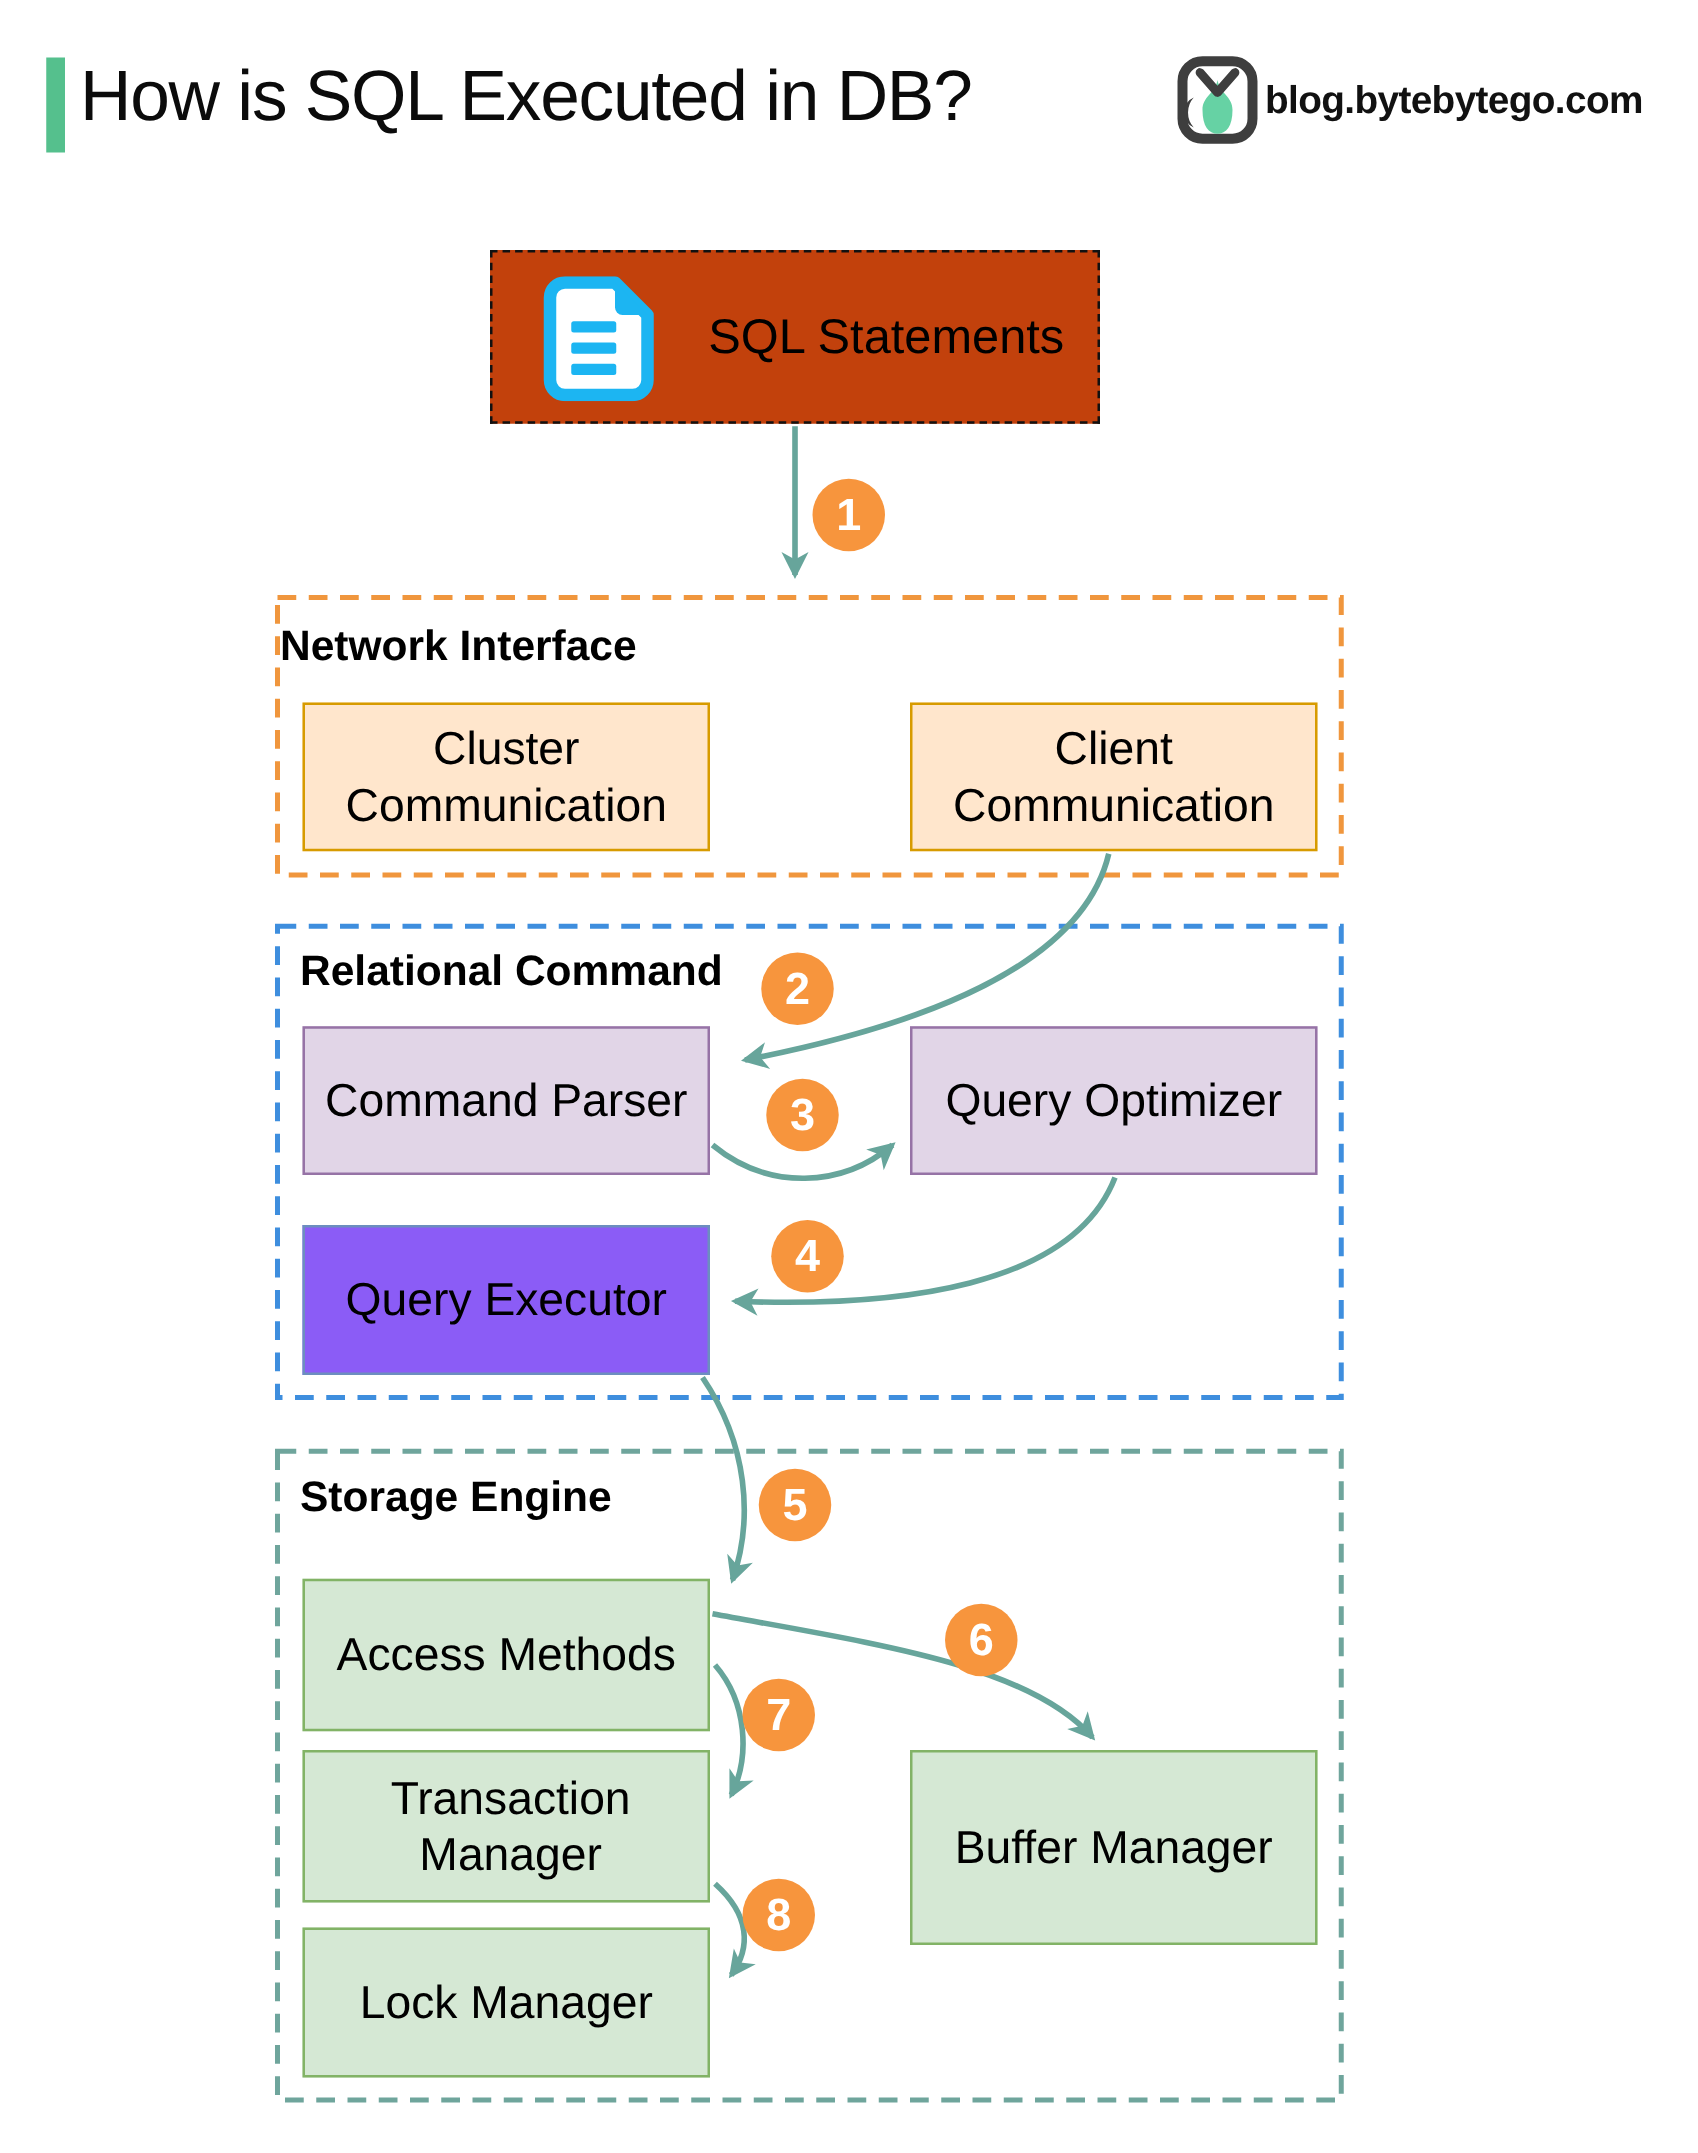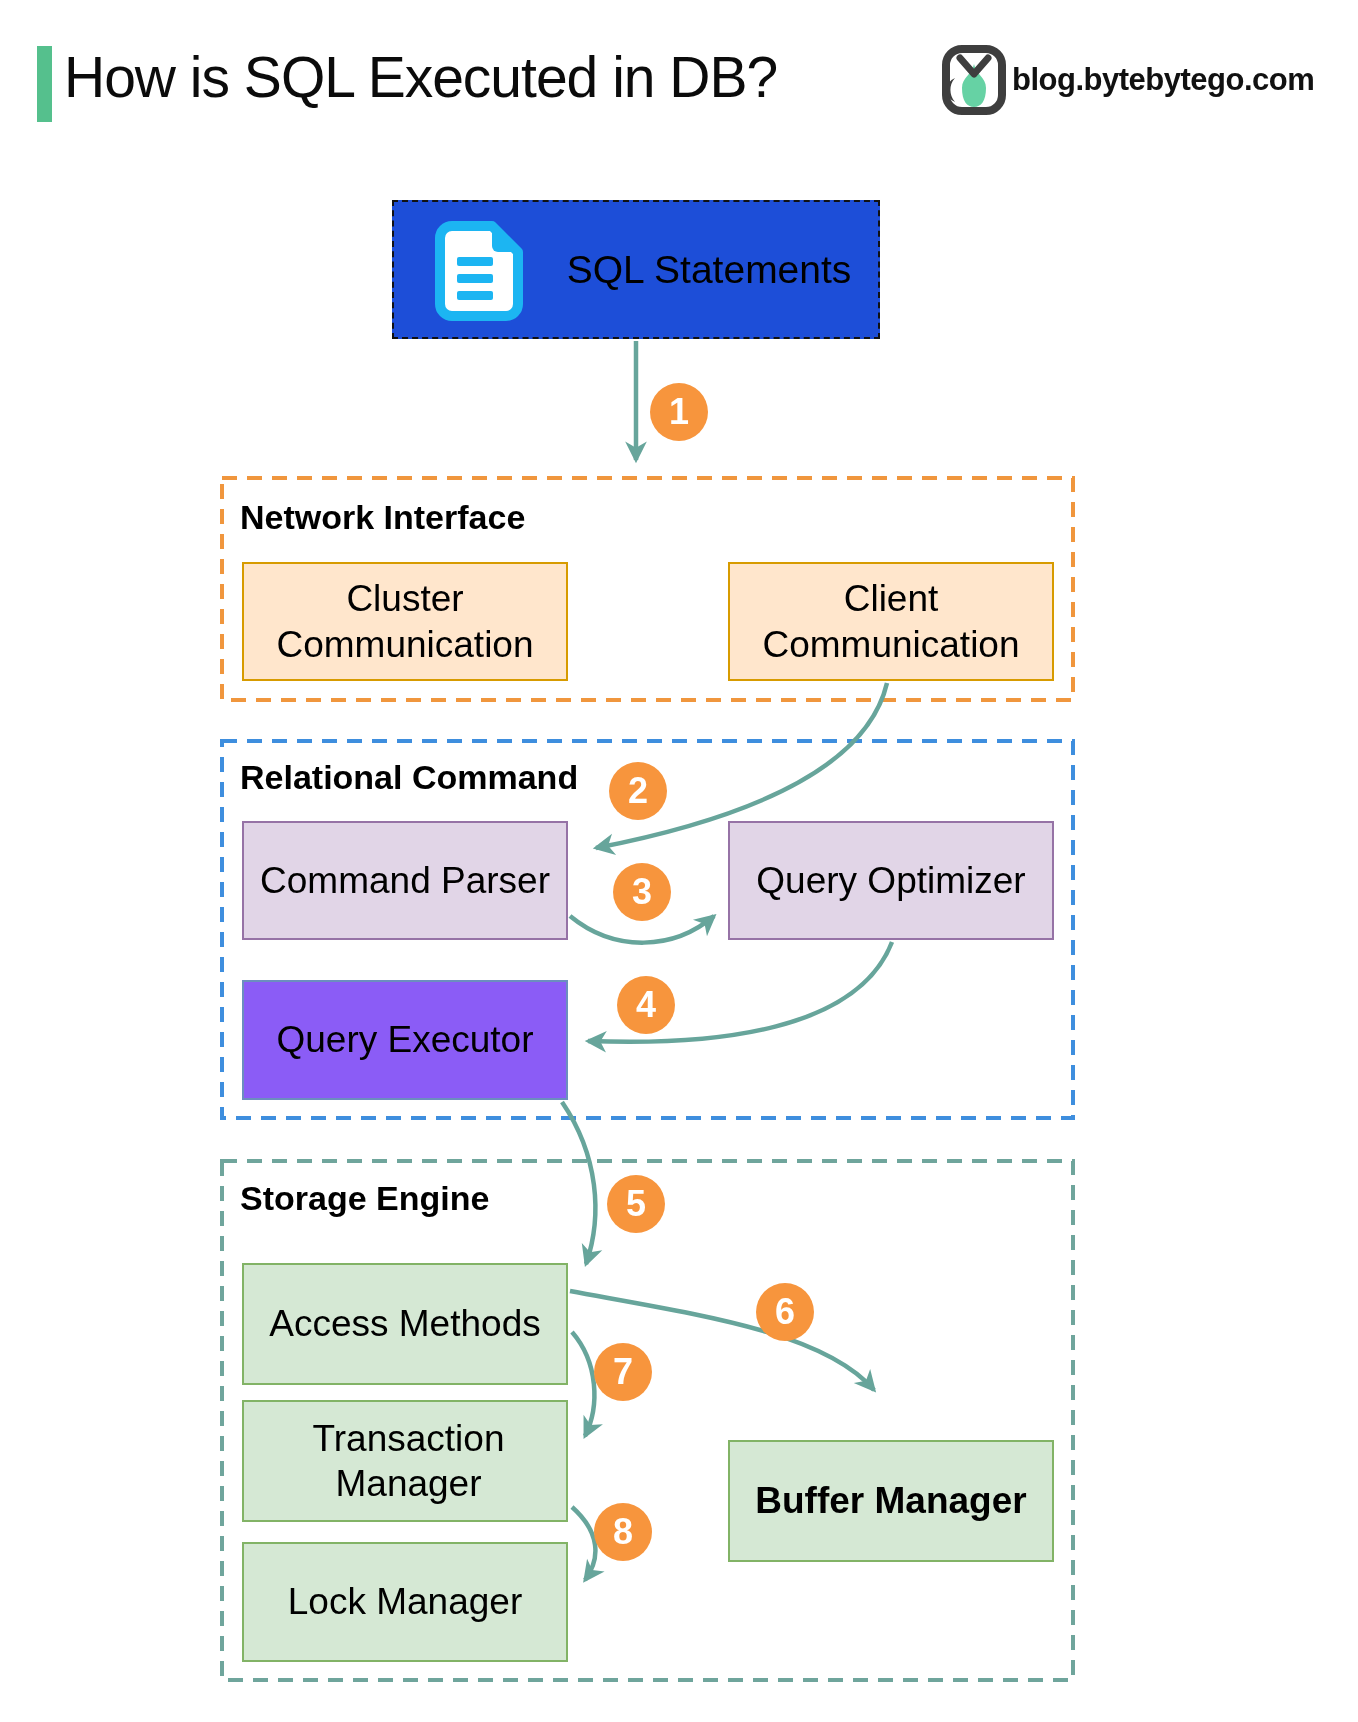--- a/index.html
+++ b/index.html
@@ -10,50 +10,50 @@
   
   .accent-bar { position:absolute; left:37px; top:46px; width:15px; height:76px; background:#55C08D; }
   .page-title { position:absolute; left:64px; top:44px; font-size:57px; font-weight:400;
     color:#0b0b0b; letter-spacing:-1px; white-space:nowrap; }
   .logo { position:absolute; left:941px; top:44px; width:66px; height:72px; }
   .site-label { position:absolute; left:1012px; top:62px; font-size:31px; font-weight:700;
     color:#111; letter-spacing:-0.5px; white-space:nowrap; }
 
   
   .sql-box { position:absolute; left:392px; top:200px; width:488px; height:139px;
-    border:2.5px dashed #111; background:#1d4ed8;text-align:right; }
+    border:2.5px dashed #111; background:#c2410c;text-align:right; }
   .sql-icon { position:absolute; left:36px; top:19px; width:96px; height:100px; }
   .sql-label { position:absolute; left:150px; top:0; width:330px; height:100%;
     display:flex; align-items:center; justify-content:center; font-size:39px; color:#000; }
 
   
   svg.overlay { position:absolute; left:0; top:0; width:1358px; height:1722px; }
 
   
   .group-label { position:absolute; font-size:34px; font-weight:700; color:#000; white-space:nowrap; }
-  .gl-network { left:240px; top:498px; }
+  .gl-network { left:224px; top:498px; }
   .gl-relational { left:240px; top:758px; }
   .gl-storage { left:240px; top:1179px; }
 
   
   .box { position:absolute; width:326px; display:flex; align-items:center; justify-content:center;
     text-align:center; font-size:37px; color:#000; line-height:1.22; padding:0 8px; }
   .box.orange { background:#FFE6CC; border:2px solid #D79B00; }
   .box.purple { background:#E1D5E7; border:2px solid #9673A6; }
   .box.blue   { background:#8b5cf6; border:2px solid #6C8EBF; }
   .box.green  { background:#D5E8D4; border:2px solid #82B366; }
 
   .b-cluster  { left:242px; top:562px; height:119px; }
   .b-client   { left:728px; top:562px; height:119px; }
   .b-parser   { left:242px; top:821px; height:119px; }
   .b-optimizer{ left:728px; top:821px; height:119px; }
   .b-executor { left:242px; top:980px; height:120px; }
   .b-access   { left:242px; top:1263px; height:122px; }
   .b-transact { left:242px; top:1400px; height:122px;padding-left:15px; }
-  .b-buffer   { left:728px; top:1440px; height:122px;font-weight:bold; }
+  .b-buffer   { left:728px; top:1400px; height:156px; }
   .b-lock     { left:242px; top:1542px; height:120px; }
 
   
   .badge { position:absolute; width:58px; height:58px; border-radius:50%; background:#F7953D;
     color:#fff; font-size:36px; font-weight:700; display:flex; align-items:center; justify-content:center; }
   .s1 { left:650px; top:383px; }
   .s2 { left:609px; top:762px; }
   .s3 { left:613px; top:863px; }
   .s4 { left:617px; top:976px; }
   .s5 { left:607px; top:1175px; }

